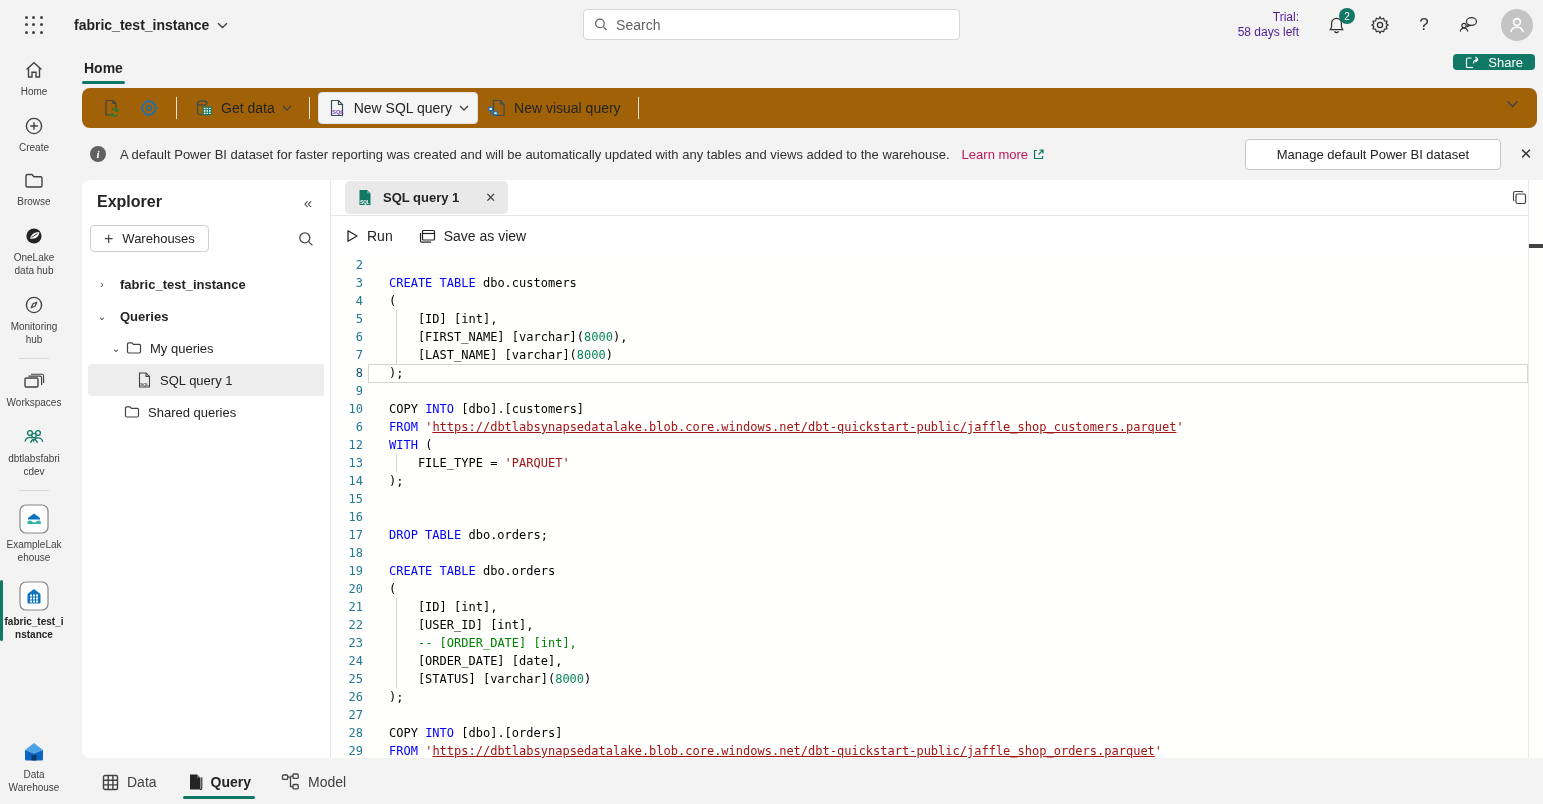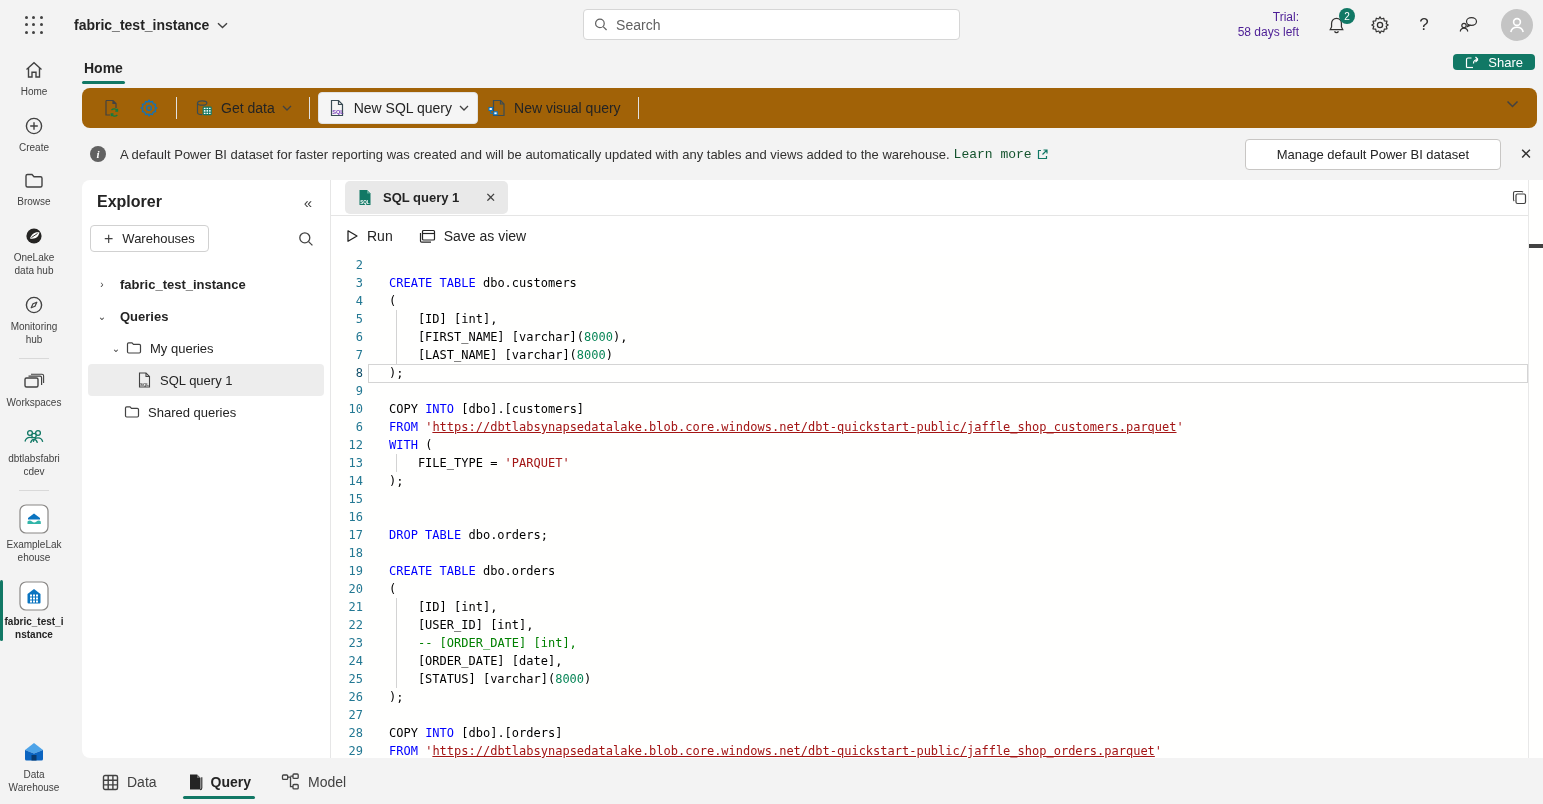--- a/index.html
+++ b/index.html
@@ -42,21 +42,21 @@
   #toolbar { position:absolute; left:82px; top:88px; width:1455px; height:40px; background:#a16207; border-radius:8px; display:flex; align-items:center; padding:0 10px; }
   .tbtn { display:flex; align-items:center; gap:7px; padding:5px 8px; border-radius:4px; cursor:pointer; font-size:14px; color:#242424; border:1px solid transparent; }
   .tbtn.raised { background:#f5f5f5; border:1px solid #e1e1e1; }
   .tb-div { width:1px; height:22px; background:#e1e1e1; margin:0 8px; }
   #toolbar .expand { position:absolute; right:18px; top:12px; cursor:pointer; }
 
   
   #banner { position:absolute; left:82px; top:137px; width:1461px; height:34px; display:flex; align-items:center; }
   .info-ic { width:16px; height:16px; border-radius:50%; background:#616161; color:#fff; font-size:11px; font-weight:700; display:flex; align-items:center; justify-content:center; margin-left:8px; font-family:"Liberation Serif",serif; font-style:italic; }
   .banner-text { font-size:13px; color:#323130; margin-left:14px; }
-  .learn-more { color:#14532d; text-decoration:none; margin-left:4px; cursor:pointer;font-family:Liberation Mono, monospace; }
+  .learn-more { color:#be185d; text-decoration:none; margin-left:12px; cursor:pointer; }
   .ext-ic { display:inline-block; vertical-align:-2px; margin-left:4px; }
   .manage-btn { position:absolute; right:42px; height:31px; background:#fff; border:1px solid #c8c6c4; border-radius:4px; font-size:13px; font-family:"Liberation Sans",sans-serif; color:#242424; padding:0 31px; cursor:pointer; }
   .banner-close { position:absolute; right:8px; top:8px; font-size:15px; color:#323130; cursor:pointer; width:18px; height:18px; text-align:center; line-height:18px; }
 
   
   #content { position:absolute; left:82px; top:180px; width:1461px; height:578px; background:#fff; border-radius:8px 0 0 8px; }
 
   
   #explorer { position:absolute; left:0; top:0; width:249px; height:578px; border-right:1px solid #e6e6e6; }
   .exp-head { display:flex; align-items:center; justify-content:space-between; padding:13px 18px 0 15px;gap:37px; }

